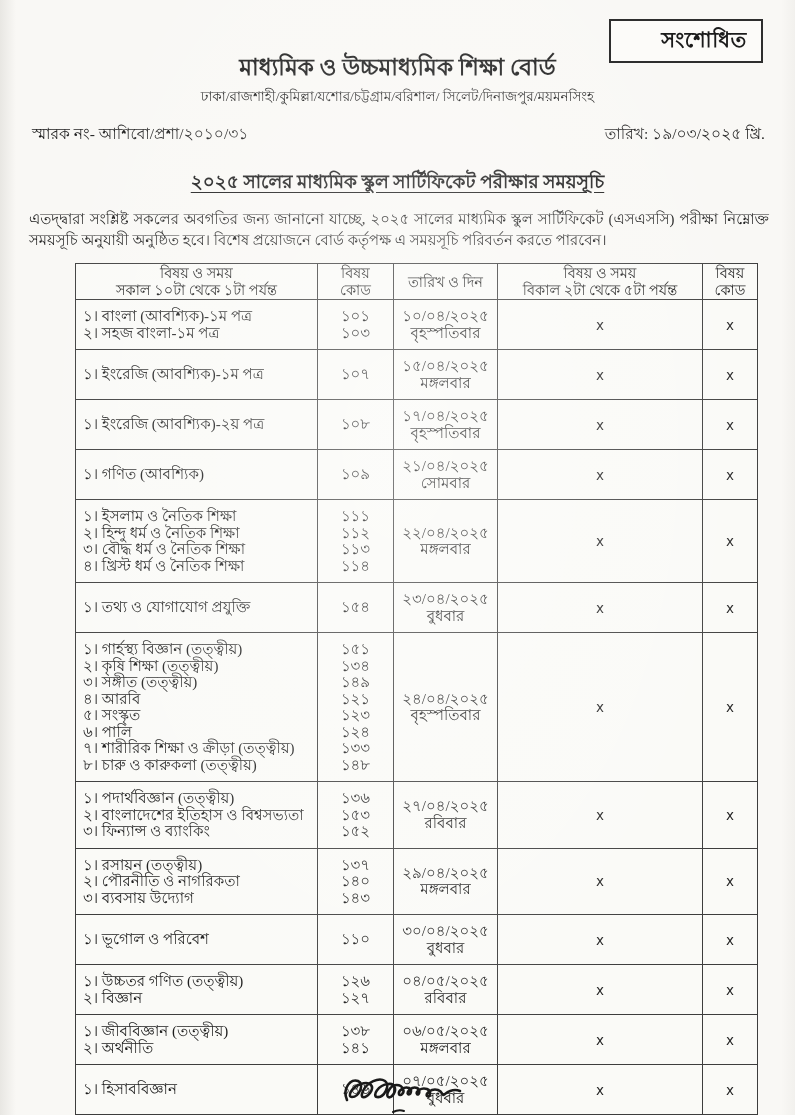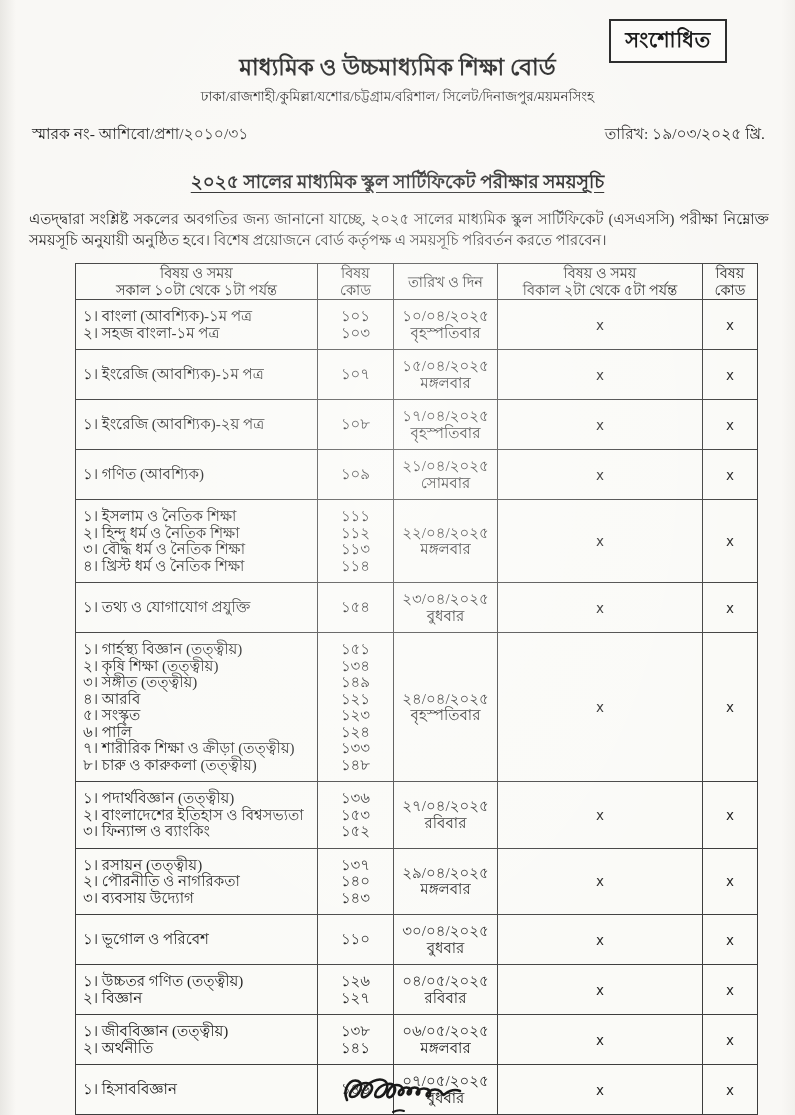--- a/index.html
+++ b/index.html
@@ -14,21 +14,21 @@
     content:''; position:absolute; inset:0; pointer-events:none;
     background:
       linear-gradient(90deg, rgba(110,105,95,0.12), rgba(0,0,0,0) 16px),
       linear-gradient(270deg, rgba(110,105,95,0.05), rgba(0,0,0,0) 14px),
       radial-gradient(ellipse at 50% 40%, rgba(255,255,255,0.35), rgba(0,0,0,0) 70%);
   }
   .stamp-box {
     position:absolute; top:19px; left:609px; width:114px; height:40px;
     border:2px solid #2e2e2e; background:#fcfbf9;
     display:flex; align-items:center; justify-content:center;
-    font-size:21px; font-weight:bold; letter-spacing:0.5px;
+    font-size:21px; font-weight:bold; letter-spacing:0.5px;padding-left:36px;
   }
   .board-title { text-align:center; padding-top:54px; font-size:23px; font-weight:bold; line-height:28px; }
   .board-regions { text-align:center; font-size:13.5px; margin-top:6px; line-height:18px; }
   .memo-row { display:flex; justify-content:space-between; margin:16px 30px 0 32px; font-size:15.5px; }
   .schedule-title {
     text-align:center; margin-top:20px; font-size:18.5px; font-weight:bold;
     text-decoration:underline; text-underline-offset:4px;
   }
   .intro { margin:10px 26px 0 29px; font-size:14.8px; line-height:21px; text-align:justify; }
   table.schedule {

